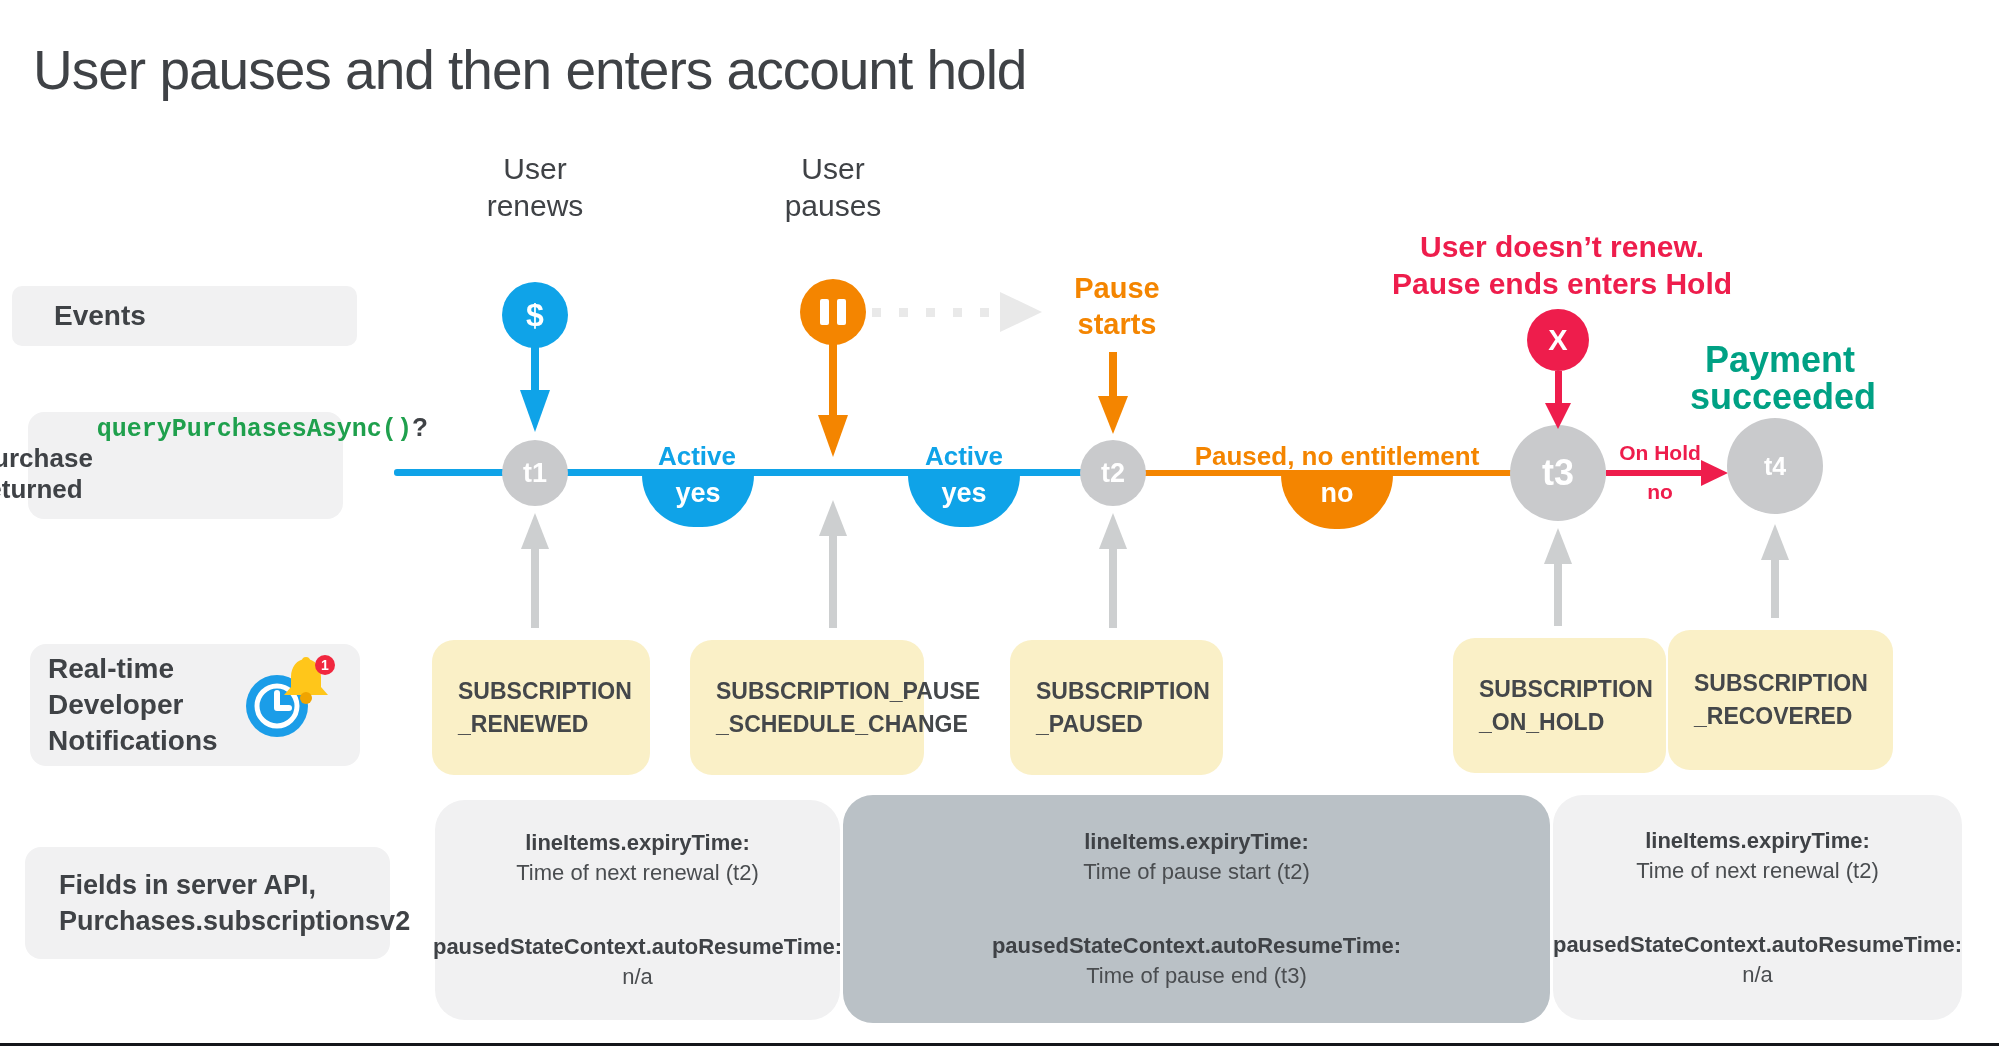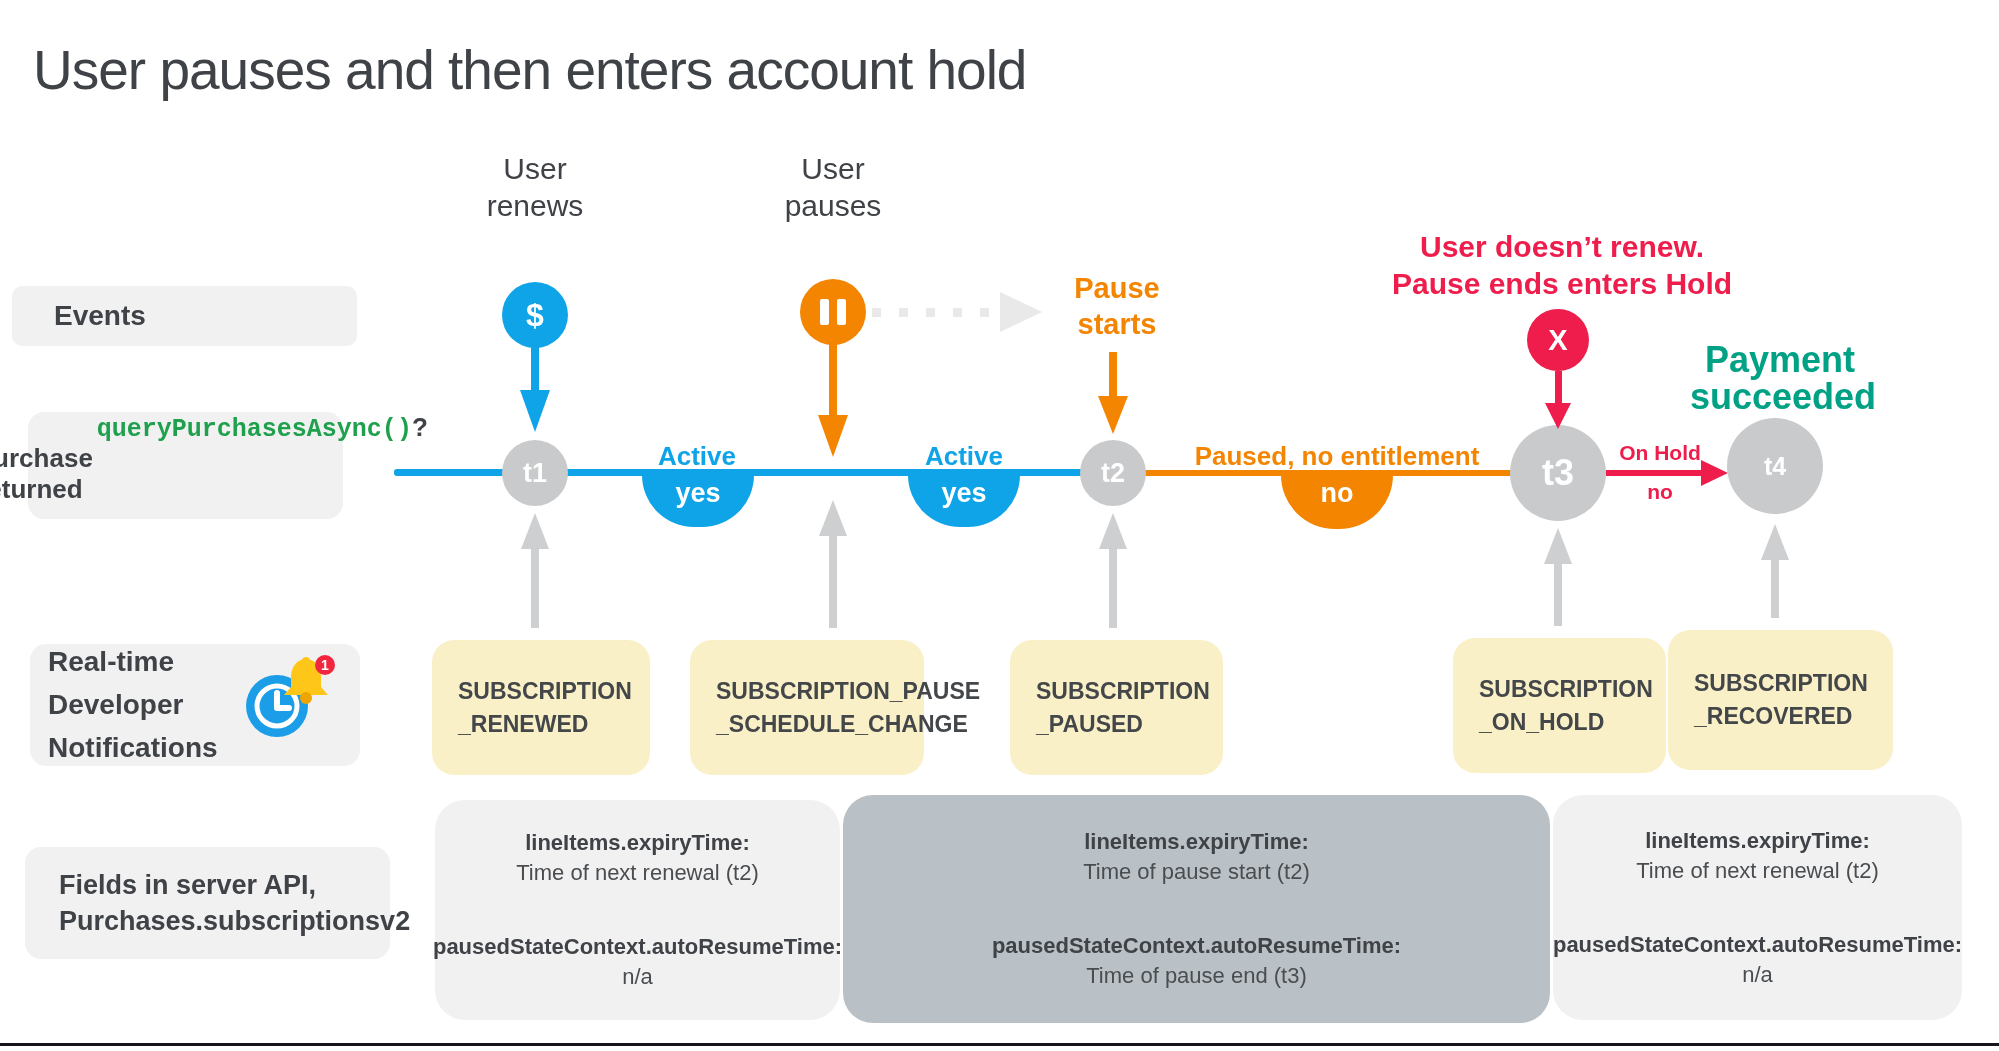--- a/index.html
+++ b/index.html
@@ -73,21 +73,21 @@
     <span class="bold" style="font-size:28px;">Events</span>
   </div>
 
   <div class="rowbox" style="left:28px; top:412px; width:315px; height:107px; display:flex; flex-direction:row; justify-content:center; padding-left:34px; gap:4px;">
     <div class="bold" style="font-size:26px;">Is purchase returned in</div>
     <div style="font-size:26px; font-weight:bold;">
       <span style="font-family:'Liberation Mono','DejaVu Sans Mono',monospace; color:var(--green-code,#1FA04D); font-size:25px;">queryPurchasesAsync()</span><span style="color:#3F4246;">?</span>
     </div>
   </div>
 
-  <div class="rowbox" style="left:30px; top:644px; width:330px; height:122px; display:flex; flex-direction:column; justify-content:space-between; padding-left:18px;">
+  <div class="rowbox" style="left:30px; top:644px; width:330px; height:122px; display:flex; flex-direction:column; justify-content:center; padding-left:18px;">
     <div class="bold" style="font-size:28px; line-height:36px;">Real-time</div>
     <div class="bold" style="font-size:28px; line-height:36px;">Developer</div>
     <div class="bold" style="font-size:28px; line-height:36px;">Notifications</div>
   </div>
 
   <div class="abs" style="left:243px; top:652px; width:100px; height:95px;">
     <svg width="100" height="95" viewBox="0 0 100 95">
       <circle cx="34" cy="54" r="31" fill="#1B9DE8"></circle>
       <circle cx="34" cy="54" r="20" fill="none" stroke="#ffffff" stroke-width="5"></circle>
       <path d="M34 41 L34 56 L46 56" stroke="#ffffff" stroke-width="6" fill="none" stroke-linecap="round" stroke-linejoin="round"></path>

